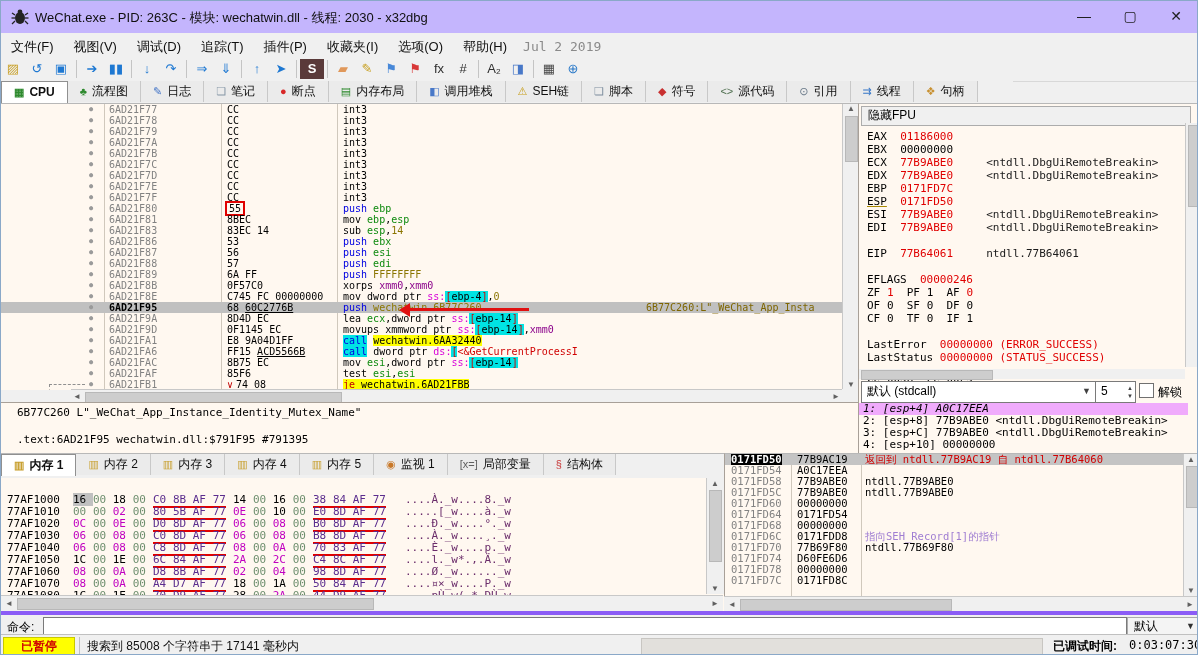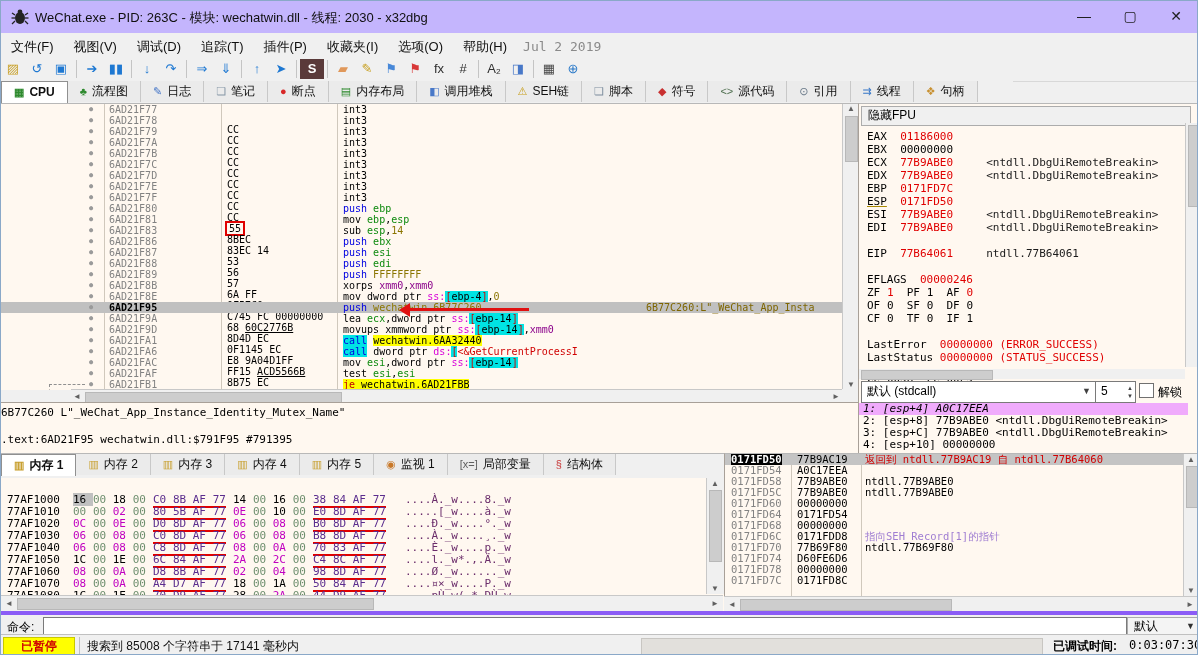--- a/index.html
+++ b/index.html
@@ -25,40 +25,40 @@
   .tab.active{background:#FFFFFF;border-top:1px solid #909090;border-left:1px solid #909090;border-right:1px solid #909090;font-weight:bold;}
   .ticon{display:inline-block;margin-right:5px;font-size:11px;}
   
   #disasm{position:absolute;left:0;top:102px;width:841px;height:286px;background:#FFF8F0;overflow:hidden;border-top:1px solid #B8B8B8;}
   .vline{position:absolute;top:0;width:1px;height:100%;background:#D0C8BC;}
   .drow{position:relative;height:11px;line-height:11px;font-size:10px;white-space:pre;}
   .drow.sel{background:#C0C0C0;}
   .ddot{position:absolute;left:88px;top:0px;color:#9A9A9A;font-size:7px;}
   .daddr{position:absolute;left:108px;color:#828282;}
   .drow.sel .daddr{color:#000;font-weight:bold;}
-  .dbytes{position:absolute;left:226px;color:#000;margin-top:20px;}
+  .dbytes{position:absolute;left:226px;color:#000;}
   .dinstr{position:absolute;left:342px;color:#000;}
   .dcomment{position:absolute;left:645px;color:#7E6500;}
   .s-m{color:#000}.s-b{color:#0000E0}.s-r{color:#0E8A0E}.s-n{color:#8B7500}.s-x{color:#8B008B}
   .s-sg{color:#D800D8}.s-mem{background:#00E4E4;color:#000}.s-mbr{background:#00E4E4;color:#D00000}
   .s-callm{background:#00E4E4;color:#0000E0}.s-tgt{background:#FFFF00;color:#000}
   .s-jcc{background:#FFFF00;color:#C00000}.s-redu{color:#D00000}
   .u{text-decoration:underline;}
   .redbox{outline:2px solid #E00000;padding:0 2px;}
   .jmark{color:#C00000;margin-right:3px;}
   #arrow-annot{position:absolute;left:408px;top:204px;width:120px;height:3px;background:#E01010;}
   #arrow-annot:before{content:"";position:absolute;left:-10px;top:-5px;border:7px solid transparent;border-right:11px solid #E01010;border-left:0;}
   .jumpline{position:absolute;border-color:#909090;}
   
   .sb{position:absolute;background:#F0F0F0;}
   .sbthumb{position:absolute;background:#CDCDCD;border:1px solid #B8B8B8;}
   .sbarrow{position:absolute;color:#606060;font-size:8px;text-align:center;}
   
   #infobox{position:absolute;left:0;top:401px;width:857px;height:50px;background:#FFF8F0;border-top:1px solid #A8A098;border-bottom:1px solid #A8A098;font-size:11px;}
-  #infobox div{padding-left:0;white-space:pre;}
+  #infobox div{padding-left:16px;white-space:pre;}
   
   #regs{position:absolute;left:857px;top:102px;width:341px;height:350px;background:#FFF8F0;border-left:1px solid #A8A098;border-top:1px solid #B8B8B8;}
   #fpu-btn{position:absolute;left:2px;top:2px;width:322px;height:18px;background:#F0F0F0;border:1px solid #ACACAC;font-size:12px;padding-left:6px;line-height:17px;}
   #reg-lines{position:absolute;left:8px;top:26px;font-size:11px;line-height:13px;white-space:pre;}
   .c-k{color:#000}.c-v{color:#E00000}.c-c{color:#1A1A1A}
   .c-lu{color:#000;text-decoration:underline;text-decoration-color:#A88800;}
   #regs-hscroll{left:858px;top:368px;width:326px;height:10px;}
   #conv-row{position:absolute;left:860px;top:380px;width:336px;height:20px;}
   #conv-combo{position:absolute;left:0;top:0;width:228px;height:20px;background:#FFFFFF;border:1px solid #7A7A7A;font-size:12px;line-height:18px;padding-left:5px;}
   #conv-combo .arr{position:absolute;right:4px;top:0;color:#404040;font-size:9px;line-height:18px;}

